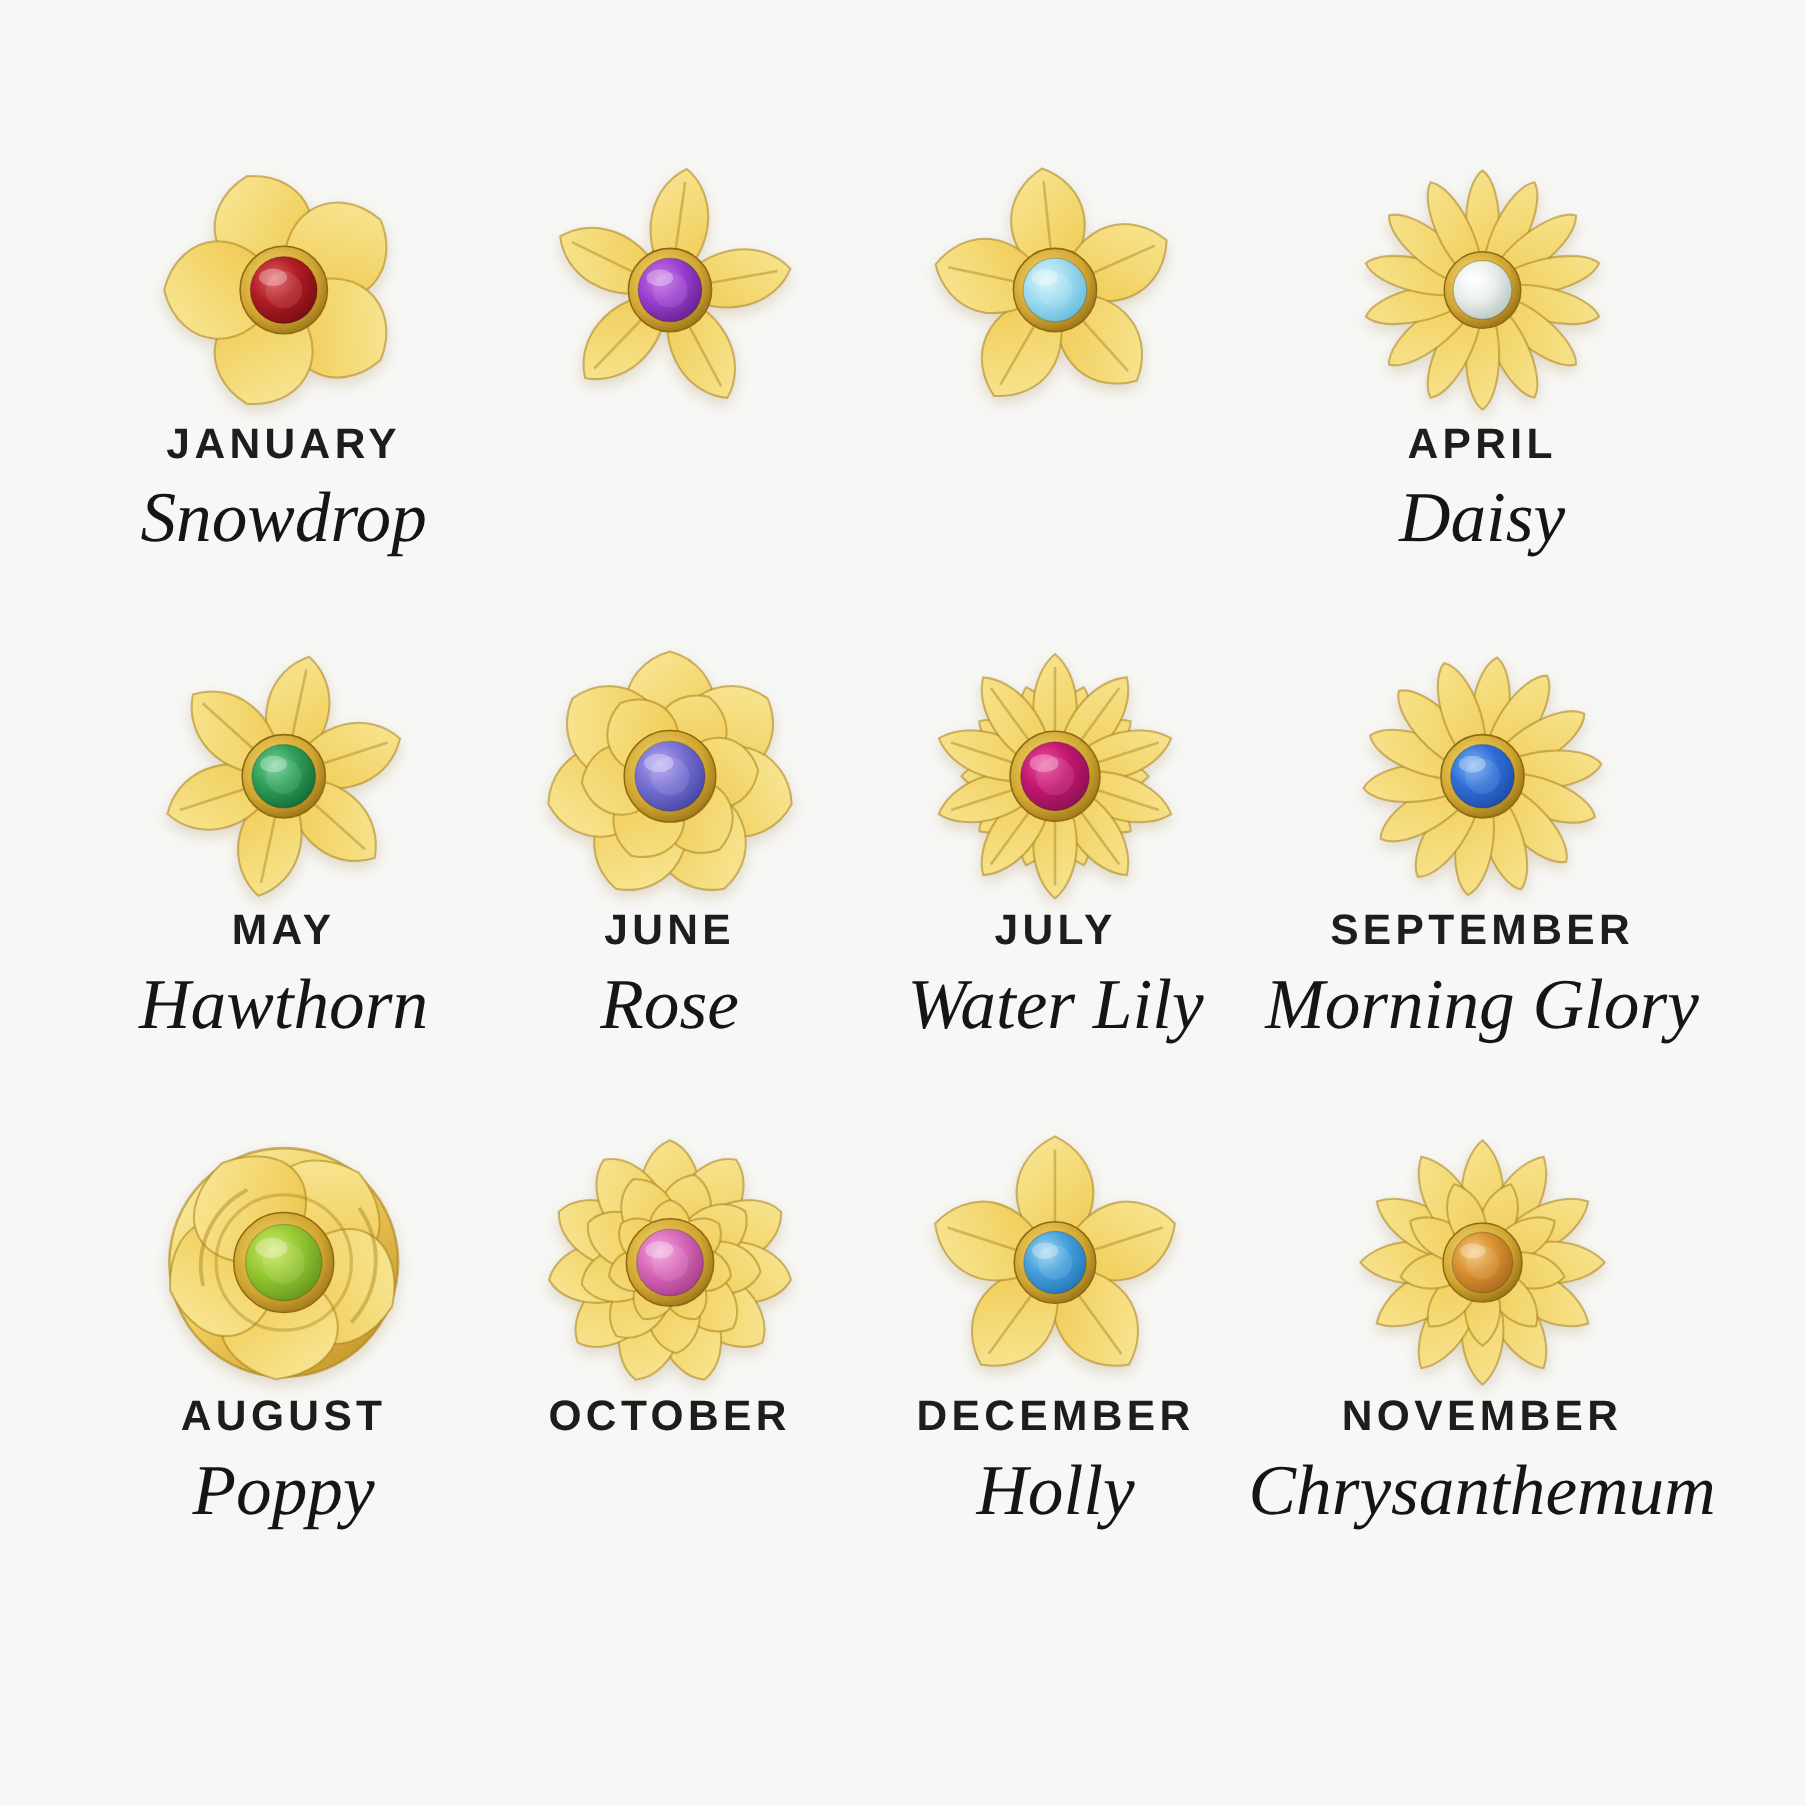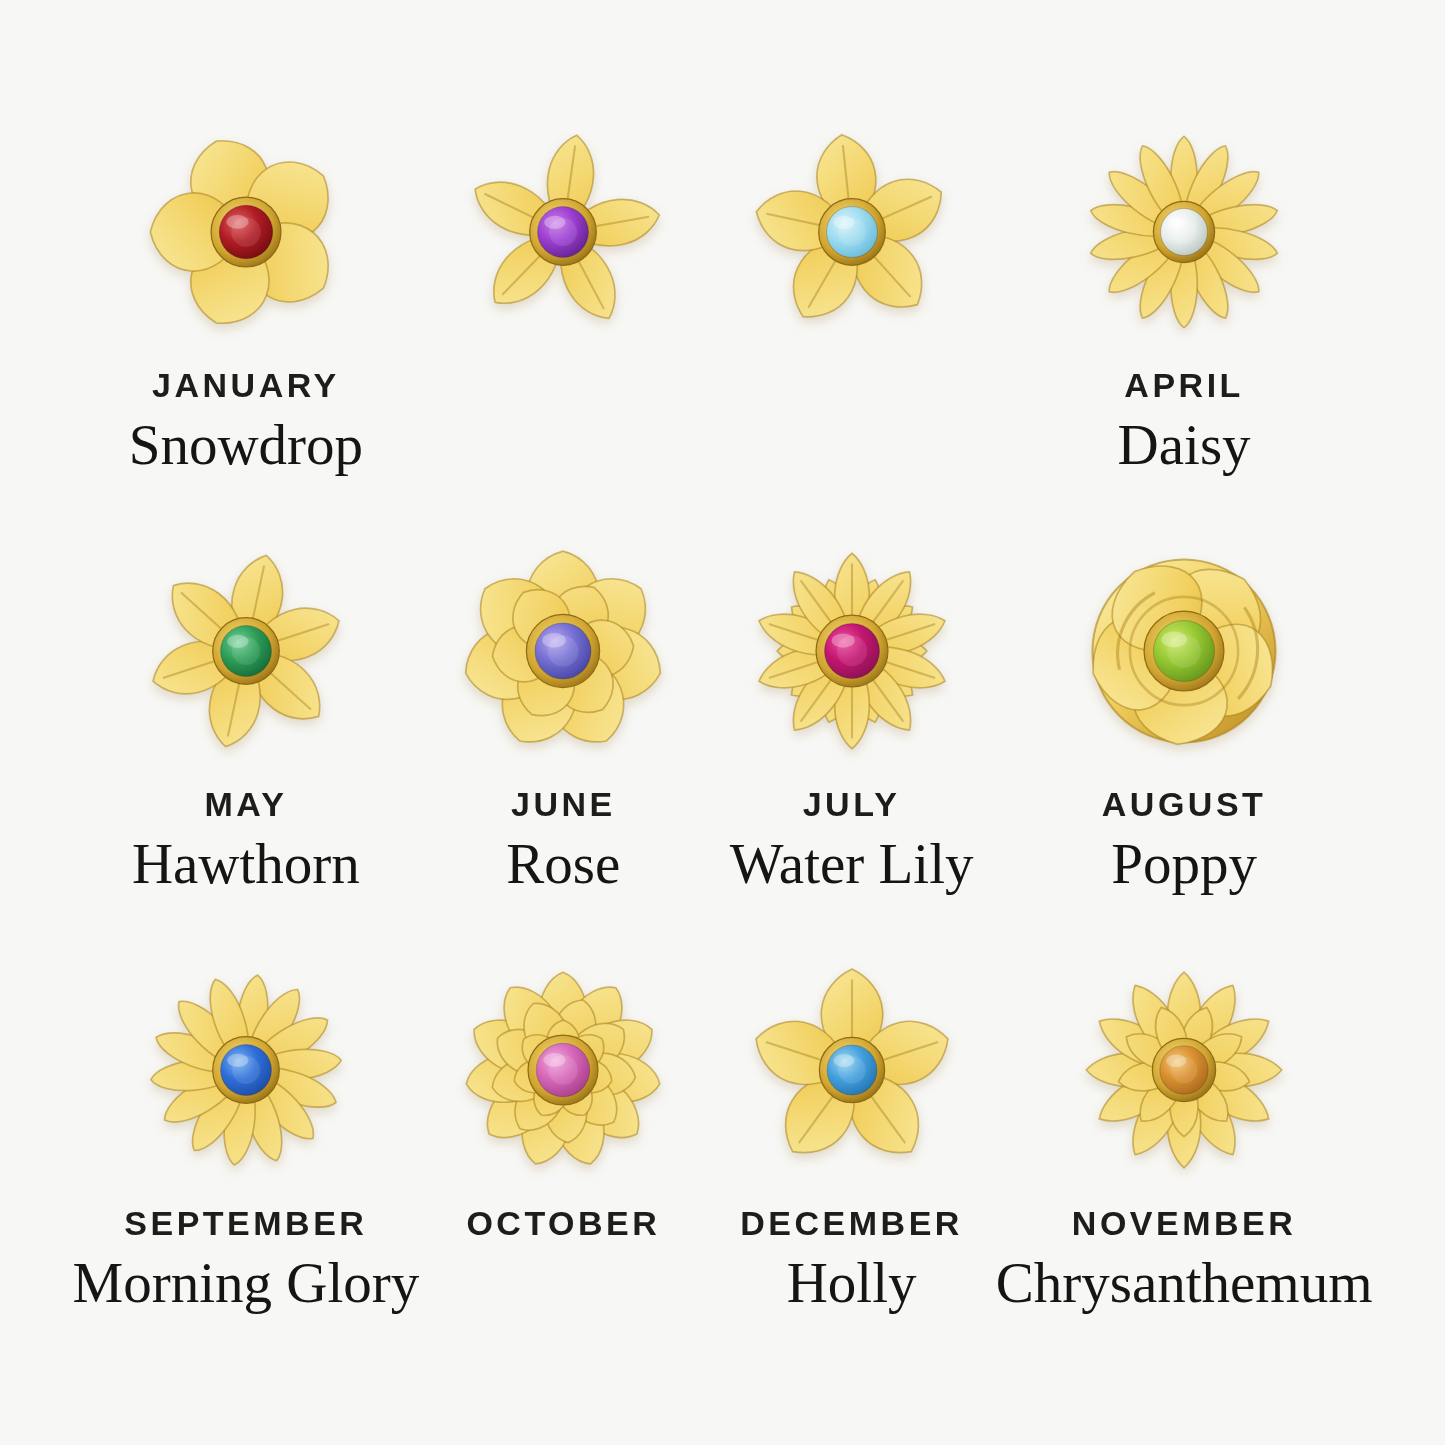--- a/index.html
+++ b/index.html
@@ -27,30 +27,31 @@
     text-align:center;
   }
   .flower{
     width:208px;height:208px;
     display:flex;align-items:center;justify-content:center;
   }
   .flower svg{
     filter:drop-shadow(0 5px 6px rgba(140,105,25,.22));
   }
   .month{
-    margin-top:30px;
+    margin-top:0;
     font-size:34px;
     font-weight:700;
     letter-spacing:3.5px;
     color:#1d1d1c;
     white-space:nowrap;
   }
   .name{
     margin-top:10px;
     font-family:"Liberation Serif", serif;
+    font-style:italic;
     font-size:57px;
     line-height:1.05;
     color:#151515;
     white-space:nowrap;
   }
 </style>
 </head>
 <body>
 
 <main class="grid" id="grid">
@@ -506,20 +507,95 @@
     <figcaption>
       <div class="month">JULY</div>
       <div class="name">Water Lily</div>
     </figcaption>
   </figure>
 
   <figure class="cell">
     <div class="flower">
         <svg viewBox="0 0 200 200" width="208" height="208" role="img">
   <defs>
+    <linearGradient id="gold8" gradientUnits="userSpaceOnUse" x1="38" y1="28" x2="164" y2="172">
+      <stop offset="0" stop-color="#f9e99c"></stop>
+      <stop offset="0.45" stop-color="#f1cf5d"></stop>
+      <stop offset="1" stop-color="#c6972a"></stop>
+    </linearGradient>
+    <radialGradient id="bez8" gradientUnits="userSpaceOnUse" cx="94" cy="92" r="44.8">
+      <stop offset="0" stop-color="#f7e07a"></stop>
+      <stop offset="0.65" stop-color="#d1a530"></stop>
+      <stop offset="1" stop-color="#8f6a14"></stop>
+    </radialGradient>
+    <radialGradient id="gem8" gradientUnits="userSpaceOnUse" cx="92.65" cy="91.425" r="39.2">
+      <stop offset="0" stop-color="#7db4f2"></stop>
+      <stop offset="0.45" stop-color="#2f6fd8"></stop>
+      <stop offset="1" stop-color="#1a47a0"></stop>
+    </radialGradient>
+  </defs>
+  <g transform="rotate(7 100 100)">
+            <path d="M100,98 C 79.47999999999999,72.4 82.52,19.040000000000006 100,8 C 117.48,19.040000000000006 120.52000000000001,72.4 100,98 Z" fill="url(#gold8)" stroke="#a8821e" stroke-opacity="0.55" stroke-width="1.6"></path>
+          </g>
+          <g transform="rotate(32.714285714285715 100 100)">
+            <path d="M100,98 C 79.47999999999999,72.4 82.52,19.040000000000006 100,8 C 117.48,19.040000000000006 120.52000000000001,72.4 100,98 Z" fill="url(#gold8)" stroke="#a8821e" stroke-opacity="0.55" stroke-width="1.6"></path>
+          </g>
+          <g transform="rotate(58.42857142857143 100 100)">
+            <path d="M100,98 C 79.47999999999999,72.4 82.52,19.040000000000006 100,8 C 117.48,19.040000000000006 120.52000000000001,72.4 100,98 Z" fill="url(#gold8)" stroke="#a8821e" stroke-opacity="0.55" stroke-width="1.6"></path>
+          </g>
+          <g transform="rotate(84.14285714285714 100 100)">
+            <path d="M100,98 C 79.47999999999999,72.4 82.52,19.040000000000006 100,8 C 117.48,19.040000000000006 120.52000000000001,72.4 100,98 Z" fill="url(#gold8)" stroke="#a8821e" stroke-opacity="0.55" stroke-width="1.6"></path>
+          </g>
+          <g transform="rotate(109.85714285714286 100 100)">
+            <path d="M100,98 C 79.47999999999999,72.4 82.52,19.040000000000006 100,8 C 117.48,19.040000000000006 120.52000000000001,72.4 100,98 Z" fill="url(#gold8)" stroke="#a8821e" stroke-opacity="0.55" stroke-width="1.6"></path>
+          </g>
+          <g transform="rotate(135.57142857142858 100 100)">
+            <path d="M100,98 C 79.47999999999999,72.4 82.52,19.040000000000006 100,8 C 117.48,19.040000000000006 120.52000000000001,72.4 100,98 Z" fill="url(#gold8)" stroke="#a8821e" stroke-opacity="0.55" stroke-width="1.6"></path>
+          </g>
+          <g transform="rotate(161.28571428571428 100 100)">
+            <path d="M100,98 C 79.47999999999999,72.4 82.52,19.040000000000006 100,8 C 117.48,19.040000000000006 120.52000000000001,72.4 100,98 Z" fill="url(#gold8)" stroke="#a8821e" stroke-opacity="0.55" stroke-width="1.6"></path>
+          </g>
+          <g transform="rotate(187 100 100)">
+            <path d="M100,98 C 79.47999999999999,72.4 82.52,19.040000000000006 100,8 C 117.48,19.040000000000006 120.52000000000001,72.4 100,98 Z" fill="url(#gold8)" stroke="#a8821e" stroke-opacity="0.55" stroke-width="1.6"></path>
+          </g>
+          <g transform="rotate(212.71428571428572 100 100)">
+            <path d="M100,98 C 79.47999999999999,72.4 82.52,19.040000000000006 100,8 C 117.48,19.040000000000006 120.52000000000001,72.4 100,98 Z" fill="url(#gold8)" stroke="#a8821e" stroke-opacity="0.55" stroke-width="1.6"></path>
+          </g>
+          <g transform="rotate(238.42857142857142 100 100)">
+            <path d="M100,98 C 79.47999999999999,72.4 82.52,19.040000000000006 100,8 C 117.48,19.040000000000006 120.52000000000001,72.4 100,98 Z" fill="url(#gold8)" stroke="#a8821e" stroke-opacity="0.55" stroke-width="1.6"></path>
+          </g>
+          <g transform="rotate(264.14285714285717 100 100)">
+            <path d="M100,98 C 79.47999999999999,72.4 82.52,19.040000000000006 100,8 C 117.48,19.040000000000006 120.52000000000001,72.4 100,98 Z" fill="url(#gold8)" stroke="#a8821e" stroke-opacity="0.55" stroke-width="1.6"></path>
+          </g>
+          <g transform="rotate(289.85714285714283 100 100)">
+            <path d="M100,98 C 79.47999999999999,72.4 82.52,19.040000000000006 100,8 C 117.48,19.040000000000006 120.52000000000001,72.4 100,98 Z" fill="url(#gold8)" stroke="#a8821e" stroke-opacity="0.55" stroke-width="1.6"></path>
+          </g>
+          <g transform="rotate(315.57142857142856 100 100)">
+            <path d="M100,98 C 79.47999999999999,72.4 82.52,19.040000000000006 100,8 C 117.48,19.040000000000006 120.52000000000001,72.4 100,98 Z" fill="url(#gold8)" stroke="#a8821e" stroke-opacity="0.55" stroke-width="1.6"></path>
+          </g>
+          <g transform="rotate(341.2857142857143 100 100)">
+            <path d="M100,98 C 79.47999999999999,72.4 82.52,19.040000000000006 100,8 C 117.48,19.040000000000006 120.52000000000001,72.4 100,98 Z" fill="url(#gold8)" stroke="#a8821e" stroke-opacity="0.55" stroke-width="1.6"></path>
+          </g>
+  <circle cx="100" cy="100" r="32" fill="url(#bez8)" stroke="#8f6a14" stroke-width="1.2"></circle>
+  <circle cx="100" cy="100" r="24.5" fill="url(#gem8)"></circle>
+  <circle cx="100" cy="100" r="24.5" fill="none" stroke="#000" stroke-opacity="0.18" stroke-width="1"></circle>
+  <circle cx="100" cy="100" r="13.475000000000001" fill="#ffffff" opacity="0.10"></circle>
+  <ellipse cx="92.16" cy="90.69" rx="10.29" ry="6.37" fill="#ffffff" opacity="0.30"></ellipse>
+  </svg>
+      </div>
+    <figcaption>
+      <div class="month">SEPTEMBER</div>
+      <div class="name">Morning Glory</div>
+    </figcaption>
+  </figure>
+
+  <figure class="cell">
+    <div class="flower">
+        <svg viewBox="0 0 200 200" width="208" height="208" role="img">
+  <defs>
     <linearGradient id="gold7" gradientUnits="userSpaceOnUse" x1="38" y1="28" x2="164" y2="172">
       <stop offset="0" stop-color="#f9e99c"></stop>
       <stop offset="0.45" stop-color="#f1cf5d"></stop>
       <stop offset="1" stop-color="#c6972a"></stop>
     </linearGradient>
     <radialGradient id="bez7" gradientUnits="userSpaceOnUse" cx="94" cy="92" r="53.76">
       <stop offset="0" stop-color="#f7e07a"></stop>
       <stop offset="0.65" stop-color="#d1a530"></stop>
       <stop offset="1" stop-color="#8f6a14"></stop>
     </radialGradient>
@@ -558,95 +634,20 @@
     <figcaption>
       <div class="month">AUGUST</div>
       <div class="name">Poppy</div>
     </figcaption>
   </figure>
 
   <figure class="cell">
     <div class="flower">
         <svg viewBox="0 0 200 200" width="208" height="208" role="img">
   <defs>
-    <linearGradient id="gold8" gradientUnits="userSpaceOnUse" x1="38" y1="28" x2="164" y2="172">
-      <stop offset="0" stop-color="#f9e99c"></stop>
-      <stop offset="0.45" stop-color="#f1cf5d"></stop>
-      <stop offset="1" stop-color="#c6972a"></stop>
-    </linearGradient>
-    <radialGradient id="bez8" gradientUnits="userSpaceOnUse" cx="94" cy="92" r="44.8">
-      <stop offset="0" stop-color="#f7e07a"></stop>
-      <stop offset="0.65" stop-color="#d1a530"></stop>
-      <stop offset="1" stop-color="#8f6a14"></stop>
-    </radialGradient>
-    <radialGradient id="gem8" gradientUnits="userSpaceOnUse" cx="92.65" cy="91.425" r="39.2">
-      <stop offset="0" stop-color="#7db4f2"></stop>
-      <stop offset="0.45" stop-color="#2f6fd8"></stop>
-      <stop offset="1" stop-color="#1a47a0"></stop>
-    </radialGradient>
-  </defs>
-  <g transform="rotate(7 100 100)">
-            <path d="M100,98 C 79.47999999999999,72.4 82.52,19.040000000000006 100,8 C 117.48,19.040000000000006 120.52000000000001,72.4 100,98 Z" fill="url(#gold8)" stroke="#a8821e" stroke-opacity="0.55" stroke-width="1.6"></path>
-          </g>
-          <g transform="rotate(32.714285714285715 100 100)">
-            <path d="M100,98 C 79.47999999999999,72.4 82.52,19.040000000000006 100,8 C 117.48,19.040000000000006 120.52000000000001,72.4 100,98 Z" fill="url(#gold8)" stroke="#a8821e" stroke-opacity="0.55" stroke-width="1.6"></path>
-          </g>
-          <g transform="rotate(58.42857142857143 100 100)">
-            <path d="M100,98 C 79.47999999999999,72.4 82.52,19.040000000000006 100,8 C 117.48,19.040000000000006 120.52000000000001,72.4 100,98 Z" fill="url(#gold8)" stroke="#a8821e" stroke-opacity="0.55" stroke-width="1.6"></path>
-          </g>
-          <g transform="rotate(84.14285714285714 100 100)">
-            <path d="M100,98 C 79.47999999999999,72.4 82.52,19.040000000000006 100,8 C 117.48,19.040000000000006 120.52000000000001,72.4 100,98 Z" fill="url(#gold8)" stroke="#a8821e" stroke-opacity="0.55" stroke-width="1.6"></path>
-          </g>
-          <g transform="rotate(109.85714285714286 100 100)">
-            <path d="M100,98 C 79.47999999999999,72.4 82.52,19.040000000000006 100,8 C 117.48,19.040000000000006 120.52000000000001,72.4 100,98 Z" fill="url(#gold8)" stroke="#a8821e" stroke-opacity="0.55" stroke-width="1.6"></path>
-          </g>
-          <g transform="rotate(135.57142857142858 100 100)">
-            <path d="M100,98 C 79.47999999999999,72.4 82.52,19.040000000000006 100,8 C 117.48,19.040000000000006 120.52000000000001,72.4 100,98 Z" fill="url(#gold8)" stroke="#a8821e" stroke-opacity="0.55" stroke-width="1.6"></path>
-          </g>
-          <g transform="rotate(161.28571428571428 100 100)">
-            <path d="M100,98 C 79.47999999999999,72.4 82.52,19.040000000000006 100,8 C 117.48,19.040000000000006 120.52000000000001,72.4 100,98 Z" fill="url(#gold8)" stroke="#a8821e" stroke-opacity="0.55" stroke-width="1.6"></path>
-          </g>
-          <g transform="rotate(187 100 100)">
-            <path d="M100,98 C 79.47999999999999,72.4 82.52,19.040000000000006 100,8 C 117.48,19.040000000000006 120.52000000000001,72.4 100,98 Z" fill="url(#gold8)" stroke="#a8821e" stroke-opacity="0.55" stroke-width="1.6"></path>
-          </g>
-          <g transform="rotate(212.71428571428572 100 100)">
-            <path d="M100,98 C 79.47999999999999,72.4 82.52,19.040000000000006 100,8 C 117.48,19.040000000000006 120.52000000000001,72.4 100,98 Z" fill="url(#gold8)" stroke="#a8821e" stroke-opacity="0.55" stroke-width="1.6"></path>
-          </g>
-          <g transform="rotate(238.42857142857142 100 100)">
-            <path d="M100,98 C 79.47999999999999,72.4 82.52,19.040000000000006 100,8 C 117.48,19.040000000000006 120.52000000000001,72.4 100,98 Z" fill="url(#gold8)" stroke="#a8821e" stroke-opacity="0.55" stroke-width="1.6"></path>
-          </g>
-          <g transform="rotate(264.14285714285717 100 100)">
-            <path d="M100,98 C 79.47999999999999,72.4 82.52,19.040000000000006 100,8 C 117.48,19.040000000000006 120.52000000000001,72.4 100,98 Z" fill="url(#gold8)" stroke="#a8821e" stroke-opacity="0.55" stroke-width="1.6"></path>
-          </g>
-          <g transform="rotate(289.85714285714283 100 100)">
-            <path d="M100,98 C 79.47999999999999,72.4 82.52,19.040000000000006 100,8 C 117.48,19.040000000000006 120.52000000000001,72.4 100,98 Z" fill="url(#gold8)" stroke="#a8821e" stroke-opacity="0.55" stroke-width="1.6"></path>
-          </g>
-          <g transform="rotate(315.57142857142856 100 100)">
-            <path d="M100,98 C 79.47999999999999,72.4 82.52,19.040000000000006 100,8 C 117.48,19.040000000000006 120.52000000000001,72.4 100,98 Z" fill="url(#gold8)" stroke="#a8821e" stroke-opacity="0.55" stroke-width="1.6"></path>
-          </g>
-          <g transform="rotate(341.2857142857143 100 100)">
-            <path d="M100,98 C 79.47999999999999,72.4 82.52,19.040000000000006 100,8 C 117.48,19.040000000000006 120.52000000000001,72.4 100,98 Z" fill="url(#gold8)" stroke="#a8821e" stroke-opacity="0.55" stroke-width="1.6"></path>
-          </g>
-  <circle cx="100" cy="100" r="32" fill="url(#bez8)" stroke="#8f6a14" stroke-width="1.2"></circle>
-  <circle cx="100" cy="100" r="24.5" fill="url(#gem8)"></circle>
-  <circle cx="100" cy="100" r="24.5" fill="none" stroke="#000" stroke-opacity="0.18" stroke-width="1"></circle>
-  <circle cx="100" cy="100" r="13.475000000000001" fill="#ffffff" opacity="0.10"></circle>
-  <ellipse cx="92.16" cy="90.69" rx="10.29" ry="6.37" fill="#ffffff" opacity="0.30"></ellipse>
-  </svg>
-      </div>
-    <figcaption>
-      <div class="month">SEPTEMBER</div>
-      <div class="name">Morning Glory</div>
-    </figcaption>
-  </figure>
-
-  <figure class="cell">
-    <div class="flower">
-        <svg viewBox="0 0 200 200" width="208" height="208" role="img">
-  <defs>
     <linearGradient id="gold9" gradientUnits="userSpaceOnUse" x1="38" y1="28" x2="164" y2="172">
       <stop offset="0" stop-color="#f9e99c"></stop>
       <stop offset="0.45" stop-color="#f1cf5d"></stop>
       <stop offset="1" stop-color="#c6972a"></stop>
     </linearGradient>
     <radialGradient id="bez9" gradientUnits="userSpaceOnUse" cx="94" cy="92" r="47.04">
       <stop offset="0" stop-color="#f7e07a"></stop>
       <stop offset="0.65" stop-color="#d1a530"></stop>
       <stop offset="1" stop-color="#8f6a14"></stop>
     </radialGradient>

